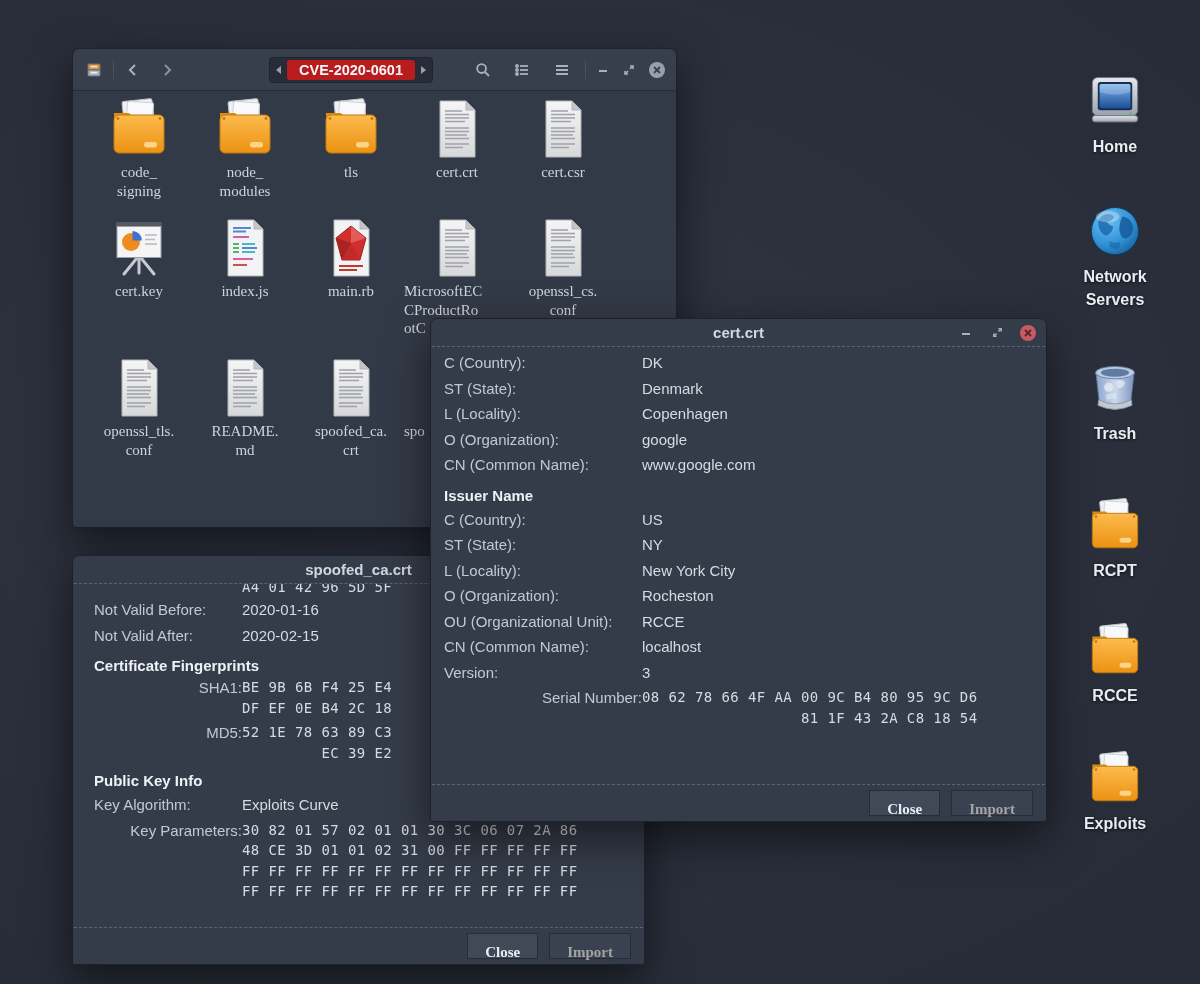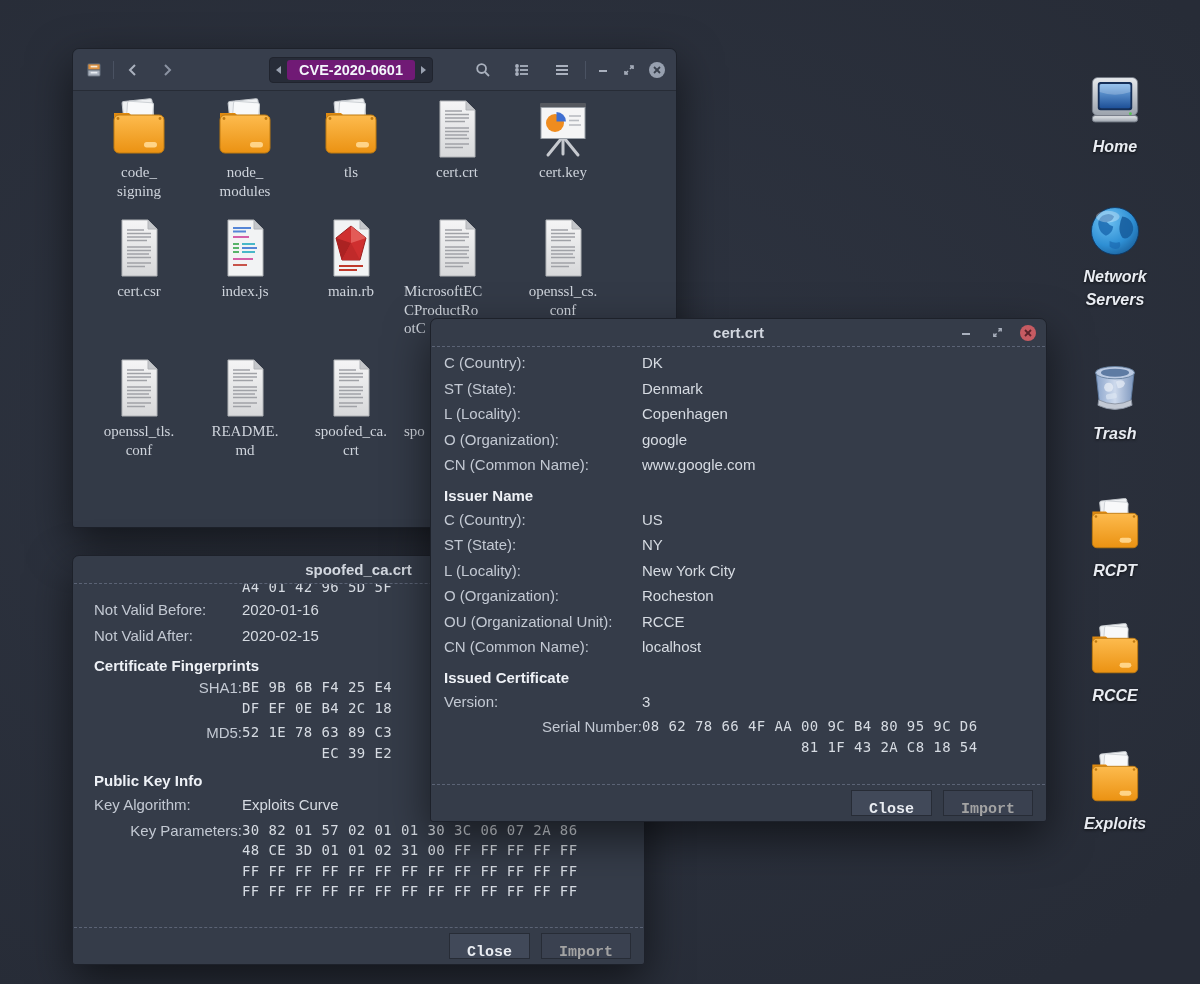--- a/index.html
+++ b/index.html
@@ -36,61 +36,61 @@
   .fm-toolbar > * { position:absolute; top:50%; transform:translateY(-50%); }
   .tb-sep { width:1px; height:18px; background:#4a5262; }
   .pathbar {
     height:26px; background:#272c38; border:1px solid #20242e; border-radius:4px;
     display:flex; align-items:center; padding:0 6px; gap:6px;
   }
   .path-arrow { width:0; height:0; border-top:4px solid transparent; border-bottom:4px solid transparent; }
   .path-arrow.left  { border-right:5px solid #99a1b0; }
   .path-arrow.right { border-left:5px solid #99a1b0; }
   .path-pill {
-    background:#701a75; color:#f3f6fb; font-weight:700; font-size:14.5px;
+    background:#b91c1c; color:#f3f6fb; font-weight:700; font-size:14.5px;
     border-radius:3px; padding:2px 12px; white-space:nowrap;
   }
   .file-grid {
     display:grid; grid-template-columns:repeat(5,106px); grid-template-rows:119px 140px auto;
     padding:6px 0 0 13px;
   }
   .file-item { display:flex; flex-direction:column; align-items:center; cursor:default;font-family:Liberation Serif, serif; }
   .fi-icon { width:64px; height:64px; flex:none; }
   .fi-label { margin-top:2px; font-size:15px; line-height:18.5px; color:#ced3db; text-align:center; width:100%; }
   .file-item.align-left .fi-label { text-align:left; }
 
   
   .dlg-body { flex:1; overflow:hidden; border-top:1px dashed #5b6375; margin:0 1px; padding:3px 12px 0 12px; }
   .dlg-footer {
     flex:none; height:37px; border-top:1px dashed #5b6375; margin:0 1px;
     display:flex; align-items:center; justify-content:flex-end; gap:11px; padding:0 12px;
   }
   .btn {
     height:26px; padding:10px 17px; background:#414959; border:1px solid #272c36;
-    border-radius:0; font-family:Liberation Mono, monospace; font-weight:700;
+    border-radius:0; font-family:Liberation Serif, serif; font-weight:700;
     font-size:15px; color:#e9ecf1; cursor:default;
   }
   .btn.disabled { background:#3a4150; color:#a3a3a3; }
   .sec-header { margin:9px 0 3px 0; font-weight:700; font-size:15px; color:#eef1f6; }
   .drow { display:flex; font-size:15px; line-height:25.5px; }
   .drow .dlabel { flex:none; color:#c3c9d3; }
   .drow .dval { color:#d6dbe2; }
   .drow.multi { line-height:21px; margin:2px 0 4px 0;text-align:right; }
   .mono-line { font-family:"DejaVu Sans Mono", monospace; font-size:14px; line-height:20.5px; letter-spacing:.4px; color:#d6dbe2; white-space:pre; }
 
   .cert-dlg { left:430px; top:318px; width:617px; height:504px; z-index:3; }
   .cert-dlg .dlabel { width:198px; }
   .spoof-dlg { left:72px; top:555px; width:573px; height:410px; z-index:2; }
   .spoof-dlg .dlg-body { padding:0 12px 0 20px; }
   .spoof-dlg .dlabel { width:148px; }
   .clip-wrap { height:13px; overflow:hidden; }
   .clip-wrap .mono-line { margin-top:-7px; margin-left:148px; }
 
   
-  .desk-item { position:absolute; left:1053px; width:124px; display:flex; flex-direction:column; align-items:center; cursor:default;font-style:italic; }
+  .desk-item { position:absolute; left:1053px; width:124px; display:flex; flex-direction:column; align-items:center; cursor:default; }
   .desk-icon { width:58px; height:58px; }
   .desk-label { margin-top:4px; text-align:center; font-size:16px; font-weight:700; color:#e9ecf2; line-height:23px; text-shadow:0 1px 3px rgba(0,0,0,.7); }
 
   svg { display:block; }
 </style>
 </head>
 <body>
 
 <div class="desktop">
 
@@ -261,43 +261,20 @@
     </g>
   </svg>
           </div>
           <div class="fi-label">
             <div>cert.crt</div>
           </div>
         </div>
         <div class="file-item">
           <div class="fi-icon">
             <svg width="64" height="64" viewBox="0 0 64 64">
-    <g stroke="#c6c9cf" stroke-width="3" stroke-linecap="round">
-      <line x1="32" y1="42" x2="32" y2="57"></line>
-                <line x1="30" y1="42" x2="17" y2="58"></line>
-                <line x1="34" y1="42" x2="47" y2="58"></line>
-    </g>
-    <rect x="9" y="6" width="46" height="4.5" rx="1" fill="#55585f"></rect>
-    <rect x="10" y="10.5" width="44" height="31" fill="#f5f5f6" stroke="#9aa0a8"></rect>
-    <circle cx="24" cy="26" r="9" fill="#ef8c1f"></circle>
-    <path d="M24 26 L24 16.6 A9.4 9.4 0 0 1 33.4 26 Z" fill="#3f6fd1" transform="translate(1.5,-1.5)"></path>
-    <g stroke="#b9bcc2" stroke-width="1.6">
-                <line x1="38" y1="19" x2="50" y2="19"></line>
-                <line x1="38" y1="23.5" x2="48" y2="23.5"></line>
-                <line x1="38" y1="28" x2="50" y2="28"></line>
-              </g>
-  </svg>
-          </div>
-          <div class="fi-label">
-            <div>cert.key</div>
-          </div>
-        </div>
-        <div class="file-item">
-          <div class="fi-icon">
-            <svg width="64" height="64" viewBox="0 0 64 64">
     <defs>
                 <linearGradient id="gPage" x1="0" y1="0" x2="0" y2="1">
                   <stop offset="0" stop-color="#f5f5f6"></stop>
                   <stop offset="1" stop-color="#d7d8da"></stop>
                 </linearGradient>
               </defs>
     <path d="M15 4 h26 l9 9 v47 H15z" fill="url(#gPage)" stroke="#b2b4b8"></path>
     <path d="M41 4 l9 9 h-9z" fill="#c4c6ca" stroke="#b2b4b8"></path>
     <g stroke="#a0a2a7" stroke-width="1.5">
       <line x1="20" y1="14" x2="37" y2="14"></line>
@@ -308,20 +285,43 @@
                 <line x1="20" y1="34.5" x2="44" y2="34.5"></line>
       <line x1="20" y1="38" x2="42" y2="38"></line>
                 <line x1="20" y1="41.5" x2="44" y2="41.5"></line>
       <line x1="20" y1="47" x2="44" y2="47"></line>
                 <line x1="20" y1="50.5" x2="38" y2="50.5"></line>
     </g>
   </svg>
           </div>
           <div class="fi-label">
             <div>cert.csr</div>
+          </div>
+        </div>
+        <div class="file-item">
+          <div class="fi-icon">
+            <svg width="64" height="64" viewBox="0 0 64 64">
+    <g stroke="#c6c9cf" stroke-width="3" stroke-linecap="round">
+      <line x1="32" y1="42" x2="32" y2="57"></line>
+                <line x1="30" y1="42" x2="17" y2="58"></line>
+                <line x1="34" y1="42" x2="47" y2="58"></line>
+    </g>
+    <rect x="9" y="6" width="46" height="4.5" rx="1" fill="#55585f"></rect>
+    <rect x="10" y="10.5" width="44" height="31" fill="#f5f5f6" stroke="#9aa0a8"></rect>
+    <circle cx="24" cy="26" r="9" fill="#ef8c1f"></circle>
+    <path d="M24 26 L24 16.6 A9.4 9.4 0 0 1 33.4 26 Z" fill="#3f6fd1" transform="translate(1.5,-1.5)"></path>
+    <g stroke="#b9bcc2" stroke-width="1.6">
+                <line x1="38" y1="19" x2="50" y2="19"></line>
+                <line x1="38" y1="23.5" x2="48" y2="23.5"></line>
+                <line x1="38" y1="28" x2="50" y2="28"></line>
+              </g>
+  </svg>
+          </div>
+          <div class="fi-label">
+            <div>cert.key</div>
           </div>
         </div>
         <div class="file-item">
           <div class="fi-icon">
             <svg width="64" height="64" viewBox="0 0 64 64">
     <path d="M15 4 h26 l9 9 v47 H15z" fill="#f2f3f4" stroke="#b2b4b8"></path>
     <path d="M41 4 l9 9 h-9z" fill="#c4c6ca" stroke="#b2b4b8"></path>
     <g stroke-width="2">
       <line x1="20" y1="12" x2="38" y2="12" stroke="#5585d6"></line>
                 <line x1="20" y1="15.5" x2="33" y2="15.5" stroke="#5585d6"></line>
@@ -692,21 +692,20 @@
             <span class="dval">
               <div>RCCE</div>
             </span>
           </div>
           <div class="drow">
             <span class="dlabel">CN (Common Name):</span>
             <span class="dval">
               <div>localhost</div>
             </span>
           </div>
-          <div class="sec-header">Issued Certificate</div>
           <div class="drow">
             <span class="dlabel">Version:</span>
             <span class="dval">
               <div>3</div>
             </span>
           </div>
           <div class="drow multi">
             <span class="dlabel">Serial Number:</span>
             <span class="dval">
               <div class="mono-line">08 62 78 66 4F AA 00 9C B4 80 95 9C D6</div>

